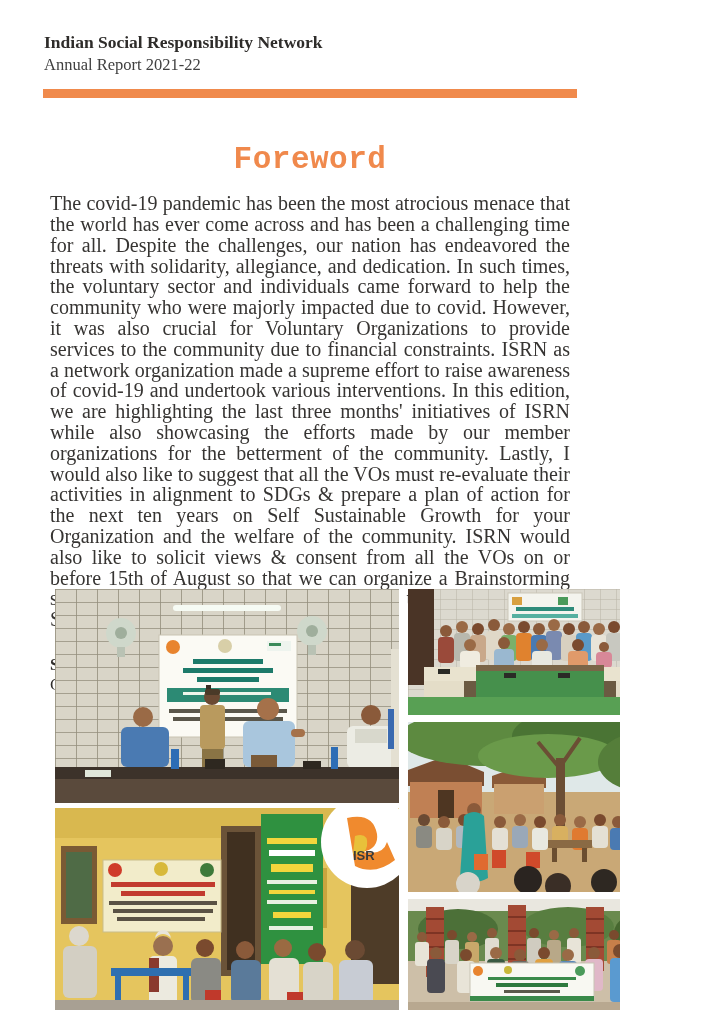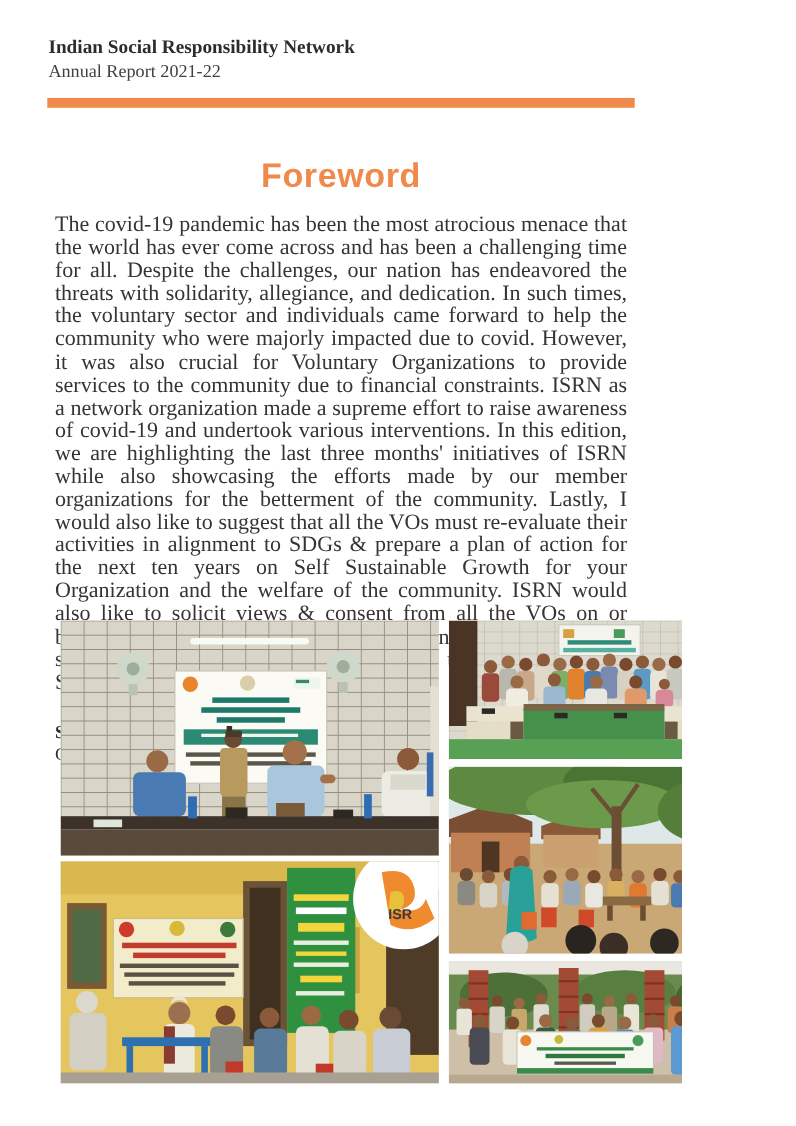--- a/index.html
+++ b/index.html
@@ -15,32 +15,32 @@
     font-size:17.5px;font-weight:700;color:#2e2c2a;line-height:1.1;
   }
   .report-sub{
     font-size:16.5px;font-weight:400;color:#404040;margin-top:3px;
   }
   .rule{
     margin:14px 43px 0 43px;height:9px;background:#f08a4c;
   }
   .foreword-title{
     margin:44px 0 0 0;text-align:center;
-    font-family:Liberation Sans, sans-serif;
+    font-family:Liberation Mono, monospace;
     font-weight:700;font-size:31px;letter-spacing:0.5px;color:#f0894c;
   }
   .body-text{
     margin:16px 50px 0 50px;
     text-align:justify;
     font-size:20px;line-height:20.8px;color:#363432;
   }
   .signature{margin:25px 50px 0 50px;font-size:16.6px;color:#2e2c2a;}
   .sig-name{font-weight:700;}
   .sig-role{margin-top:0;}
-  .collage{position:absolute;left:0;top:564px;width:724px;height:421px;}
+  .collage{position:absolute;left:0;top:589px;width:724px;height:421px;}
   .photo{position:absolute;overflow:hidden;background:#ddd;}
   .photo svg{display:block;width:100%;height:100%;}
   .photo-1{left:55px;top:0;width:344px;height:214px;}
   .photo-2{left:55px;top:219px;width:344px;height:202px;}
   .photo-3{left:408px;top:0;width:265px;height:126px;}
   .photo-4{left:408px;top:133px;width:265px;height:170px;}
   .photo-5{left:408px;top:310px;width:265px;height:111px;}
 </style>
 </head>
 <body>

